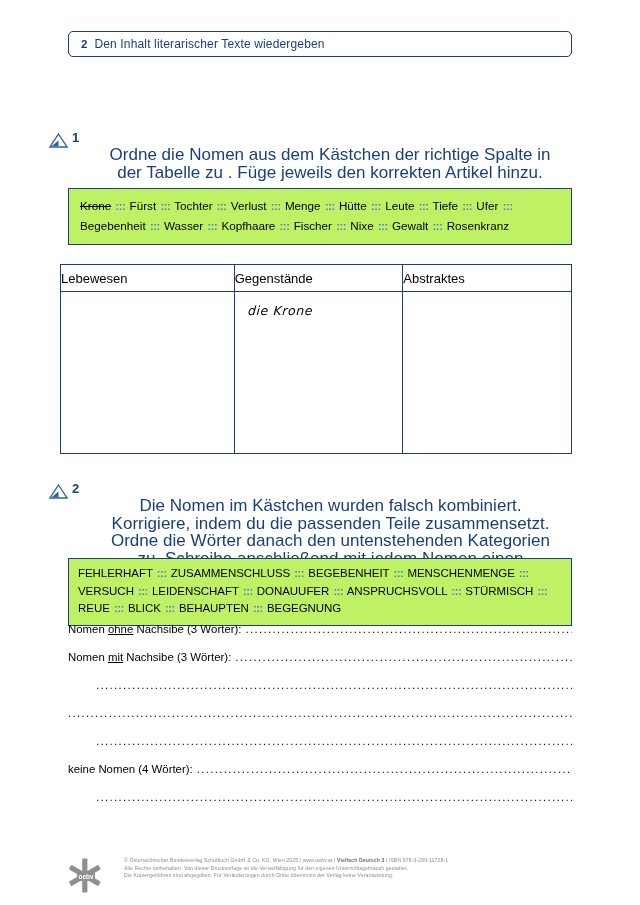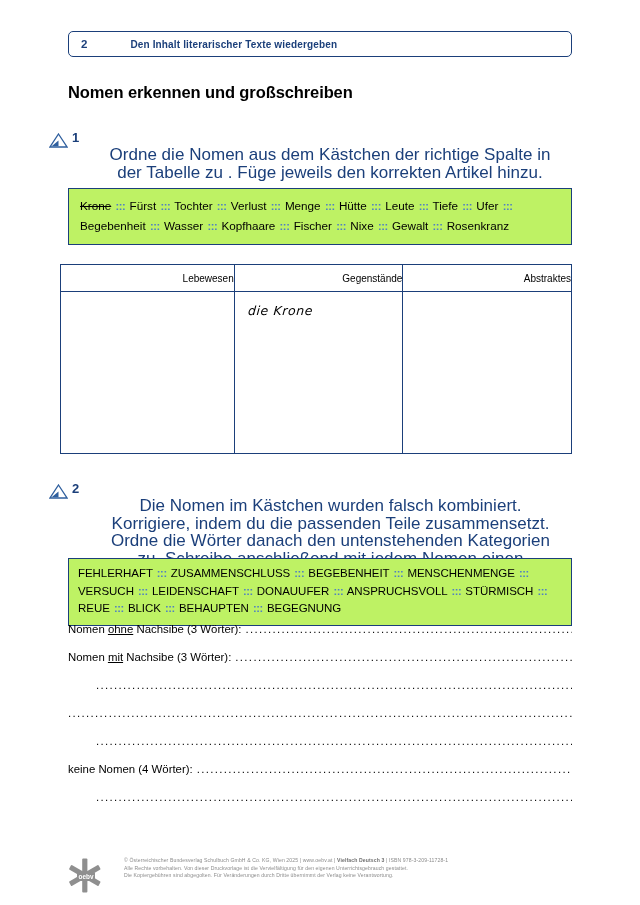--- a/index.html
+++ b/index.html
@@ -26,23 +26,22 @@
     display: flex;
     align-items: center;
     padding-left: 12px;
     background: #fff;
   }
   .banner-num {
     font-size: 11.5px; font-weight: bold; color: #1b3f7a;
     margin-right: 7px;
   }
   .banner-title {
-    font-size: 10px; font-weight: bold; color: #1b3f7a;
+    font-size: 12px; font-weight: normal; color: #1b3f7a;
     letter-spacing: .15px;
-    margin-left: 36px;
   }
 
   
   .page-title {
     position: absolute;
     left: 68px; top: 83px;
     font-size: 16.5px;
     font-weight: bold;
     color: #000000;
     letter-spacing: -.1px;
@@ -110,24 +109,24 @@
     border-collapse: collapse;
     background: #fff;
   }
   .tbl td, .tbl th {
     border: 1.1px solid #1b3f7a;
     padding: 0;
     vertical-align: top;
   }
   .tbl th {
     height: 27px;
-    font-size: 10px;
+    font-size: 13px;
     font-weight: normal;
     color: #000;
-    text-align: right;
+    text-align: left;
     vertical-align: middle;
   }
   .tbl td { height: 160px; }
   .cell-inner { padding: 9px 0 0 13px; }
   .handwrite {
     font-family: "DejaVu Sans", sans-serif;
     font-style: italic;
     font-size: 12.5px;
     color: #000;
     letter-spacing: .6px;
@@ -188,21 +187,20 @@
 </head>
 <body>
 
 <div class="page">
 
   <div class="banner">
     <span class="banner-num">2</span>
     <span class="banner-title">Den Inhalt literarischer Texte wiedergeben</span>
   </div>
 
-  <div class="page-title">Nomen erkennen und großschreiben</div>
 
   <div class="task" id="task1">
     <span class="task-icon">
       <svg width="19" height="15" viewBox="0 0 19 15">
         <polygon points="9.5,1 18,14 1,14" fill="none" stroke="#2f5f9e" stroke-width="1.3"></polygon>
         <polygon points="9.5,7.5 9.5,13.2 2.6,13.2" fill="#2f5f9e"></polygon>
       </svg>
     </span>
     <span class="task-num">1</span>
     <p class="task-text">Ordne die Nomen aus dem Kästchen der richtige Spalte in der Tabelle zu . Füge jeweils den korrekten Artikel hinzu.</p>

